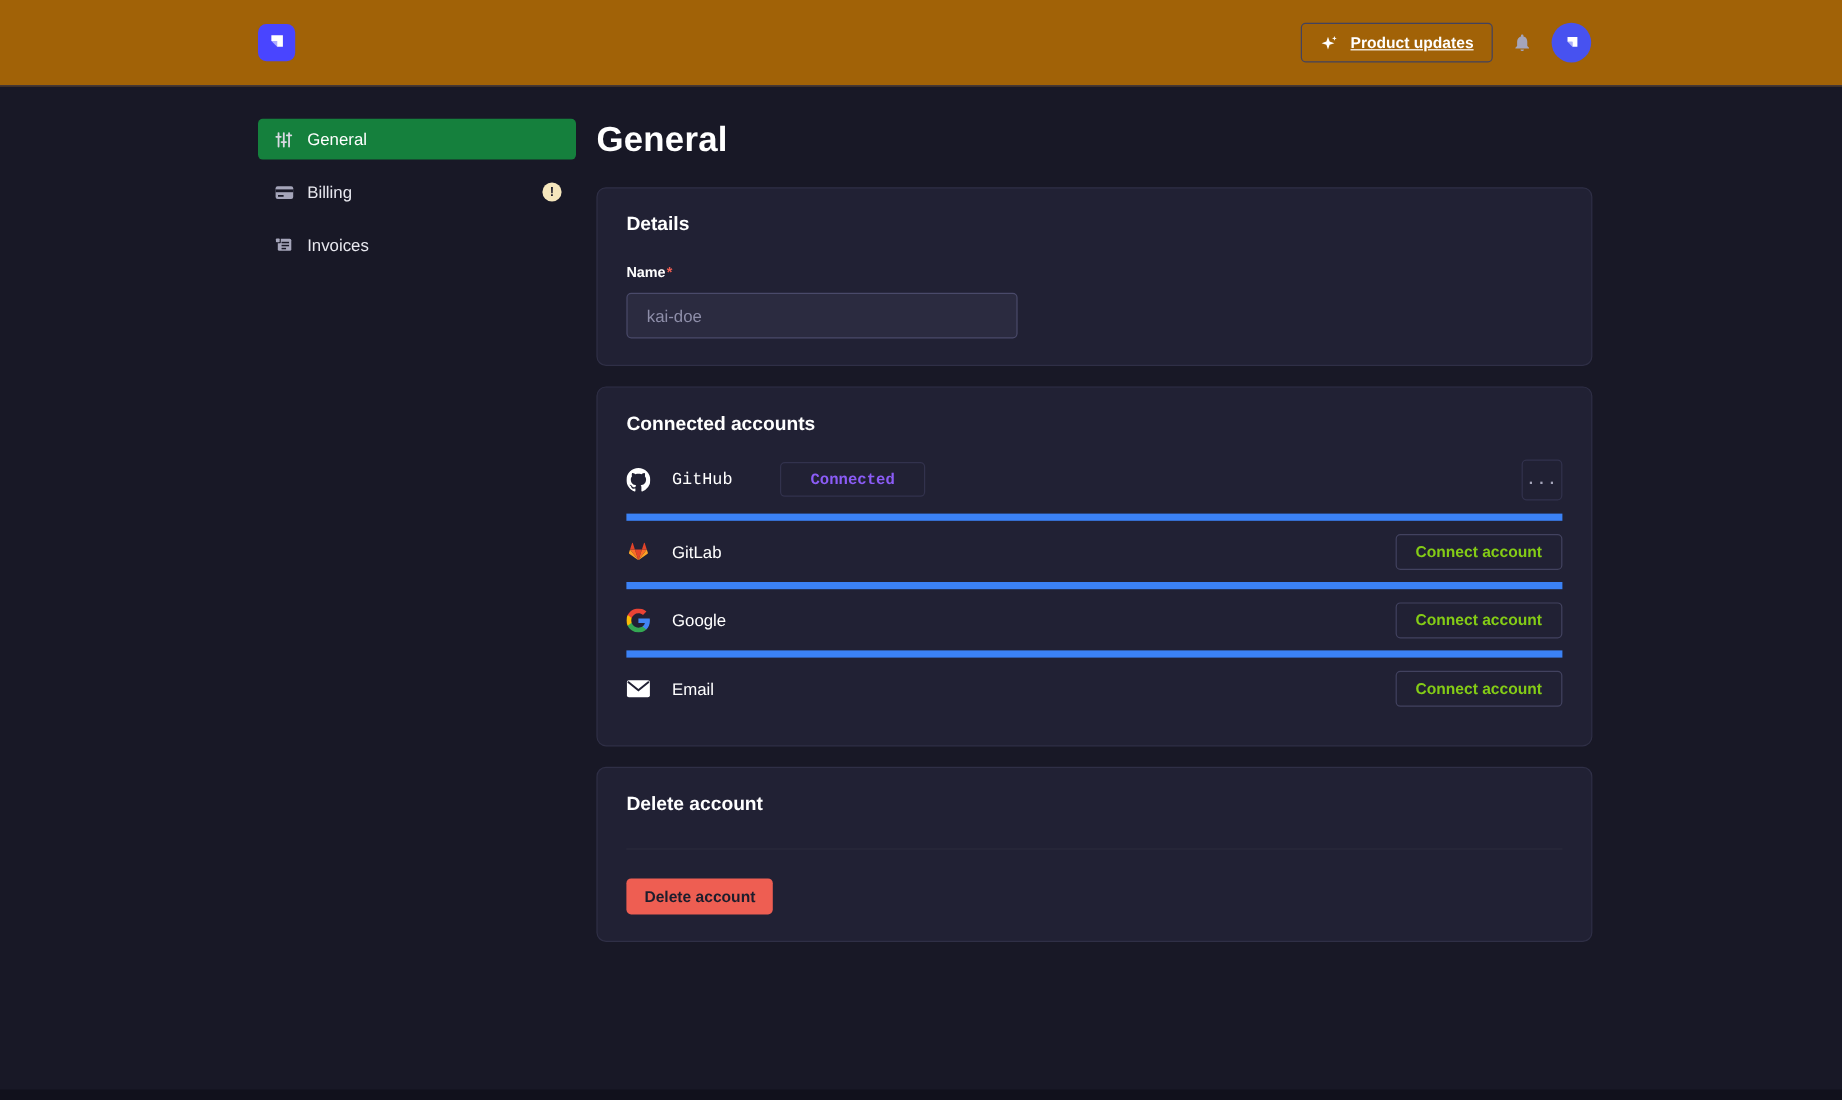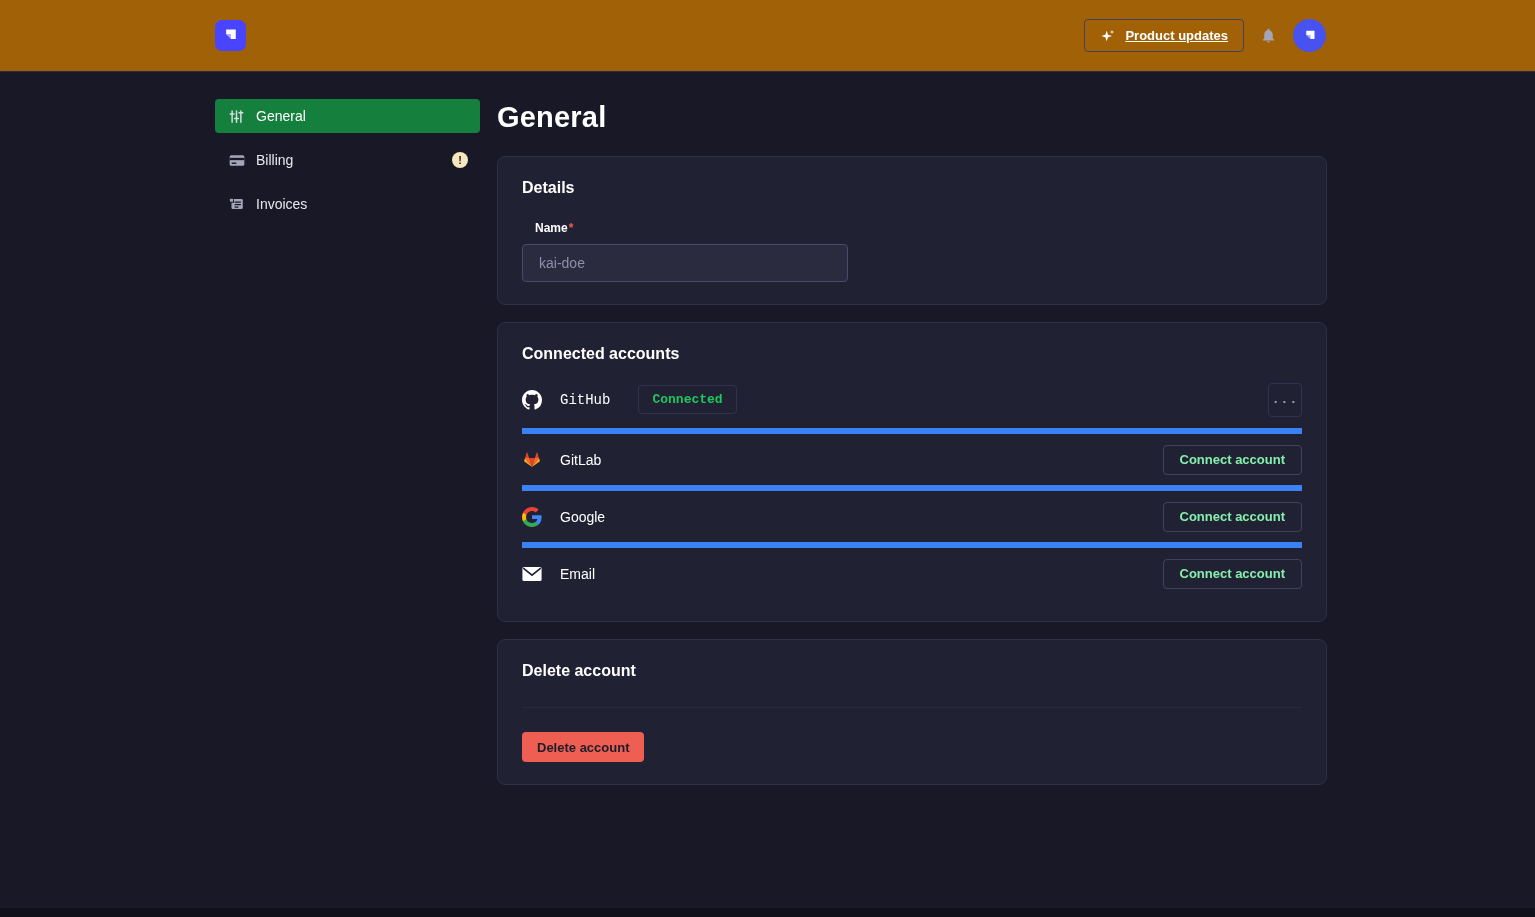--- a/index.html
+++ b/index.html
@@ -80,21 +80,21 @@
     background:#212134;
     border:1px solid #2f2f46;
     border-radius:8px;
     padding:22px 24px;
     margin-bottom:17px;
   }
   .card-heading { font-size:16px; font-weight:700; }
 
   
   .field { margin-top:21px; }
-  .field-label { font-size:12px; font-weight:700; color:#ffffff;margin-left:13px; }
+  .field-label { font-size:12px; font-weight:700; color:#ffffff; }
   .req { color:#ee5e52; margin-left:1px; }
   .text-input {
     display:block;
     margin-top:8px;
     width:326px; height:38px;
     background:#2b2b40;
     border:1px solid #4a4a6a;
     border-radius:4px;
     color:#8e8ea9;
     font-size:14px;
@@ -106,45 +106,45 @@
   .accounts-list { margin-top:8px; }
   .account-row {
     display:flex; align-items:center;
     height:57px;
     border-top:6px solid #3b82f6;
   }
   .account-row:first-child { border-top:none;font-family:Liberation Mono, monospace; }
   .account-row .a-icon { width:20px; height:20px; margin-right:18px; display:flex; align-items:center; justify-content:center; }
   .account-name { font-size:14px; color:#ffffff; }
   .connected-badge {
-    margin-left:28px;
+    margin-left:40px;
     border:1px solid #32324d;
     border-radius:4px;
-    padding:6px 13px;
-    color:#22c55e;
+    padding:6px 24px;
+    color:#8b5cf6;
     font-size:13px; font-weight:700;
     background:transparent;
   }
   .row-action { margin-left:auto; }
   .menu-btn {
     width:34px; height:34px;
     background:transparent;
     border:1px solid #32324d;
     border-radius:4px;
     color:#a5a5ba;
     font-size:13px; font-weight:700;
     letter-spacing:1px;
     line-height:0;
   }
   .connect-btn {
     height:30px; padding:0 16px;
     background:transparent;
     border:1px solid #42425f;
     border-radius:4px;
-    color:#86efac;
+    color:#84cc16;
     font-size:13px; font-weight:700;
   }
 
   
   .delete-desc {
     margin-top:13px;
     font-size:14px; line-height:20px;
     color:#a5a5ba;
     max-width:782px;
   }

